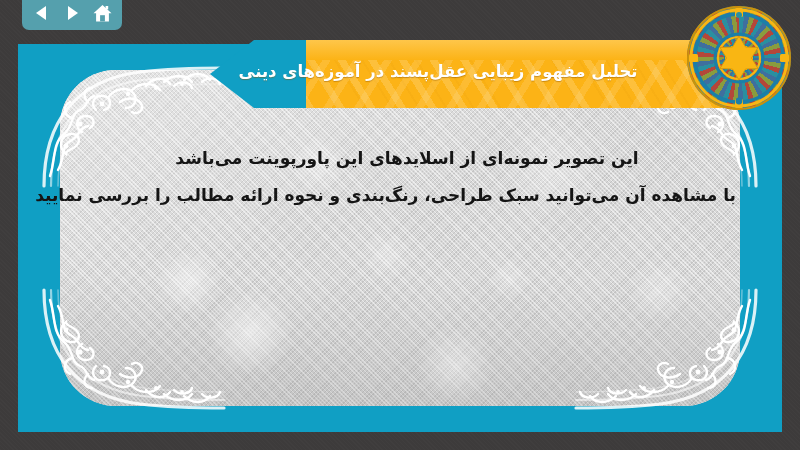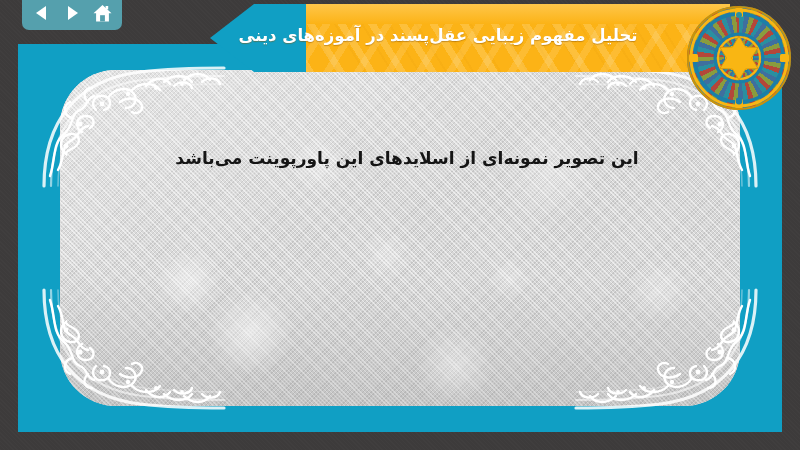--- a/index.html
+++ b/index.html
@@ -29,21 +29,21 @@
     border-radius:7px;
     display:flex; align-items:flex-end; justify-content:space-between;
     padding:0 9px 6px 9px;
     z-index:40;
   }
   .navbtn{ width:22px; height:22px; display:flex; align-items:center; justify-content:center; }
   .navbtn svg{ display:block; }
 
   
   .titlebar{
-    position:absolute; left:210px; top:4px;
+    position:absolute; left:210px; top:40px;
     width:520px; height:64px;
     z-index:20;
   }
   .title-pennant{
     position:absolute; left:0; top:0; width:100px; height:68px;
     background:#109fc4;
     clip-path:polygon(44px 0, 100px 0, 100px 68px, 44px 68px, 0 34px);
   }
   .title-pennant::after{
     content:""; position:absolute; inset:0;
@@ -313,20 +313,21 @@
           <circle cx="30" cy="88" r="2.4" fill="#ffffff" stroke="none"></circle>
           <path d="M84 44 C92 38 104 40 106 48 C107 53 101 57 96 54"></path>
           <path d="M138 28 C144 22 154 24 156 30"></path>
           <path d="M166 24 C172 18 182 20 184 26"></path>
         </g>
       </svg>
     </div>
 
     <div class="bodytext">
       <p>این تصویر نمونه‌ای از اسلایدهای این پاورپوینت می‌باشد</p>
+      <p>با مشاهده آن می‌توانید سبک طراحی، رنگ‌بندی و نحوه ارائه مطالب را بررسی نمایید</p>
     </div>
   </div>
 
   <div class="titlebar">
     <div class="title-pennant"></div>
     <div class="title-yellow">
       <div class="weave"></div>
       <div class="topfade"></div>
     </div>
     <div class="title-text">تحلیل مفهوم زیبایی عقل‌پسند در آموزه‌های دینی</div>

